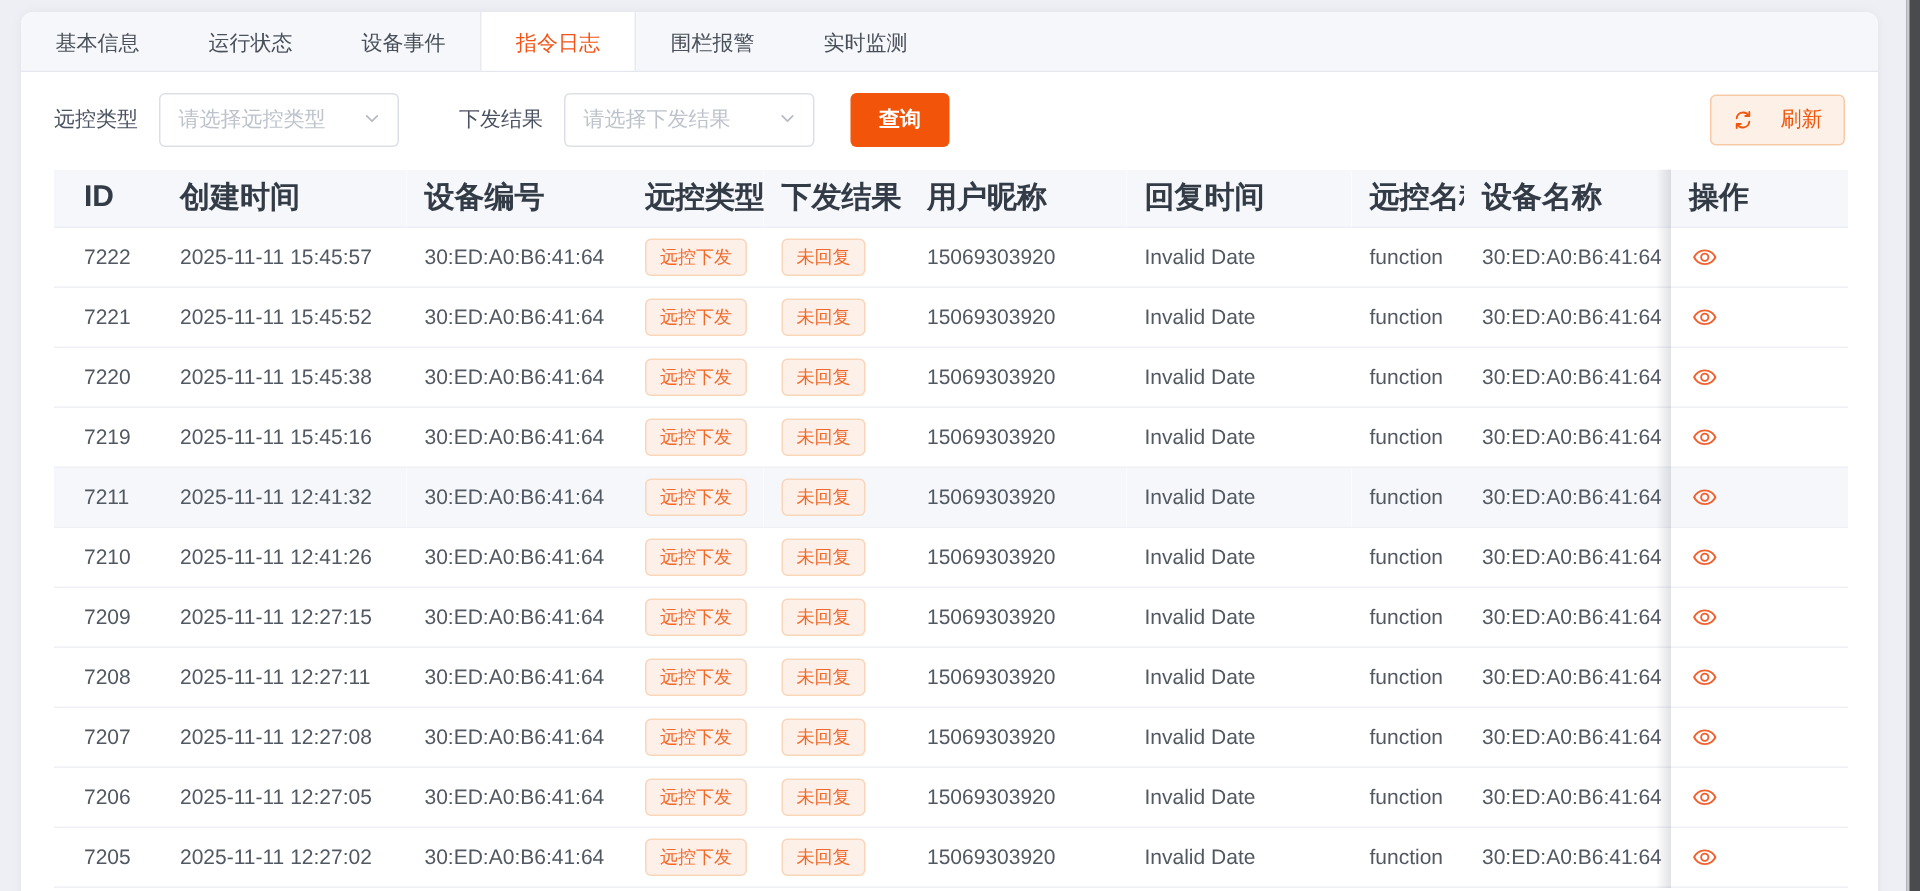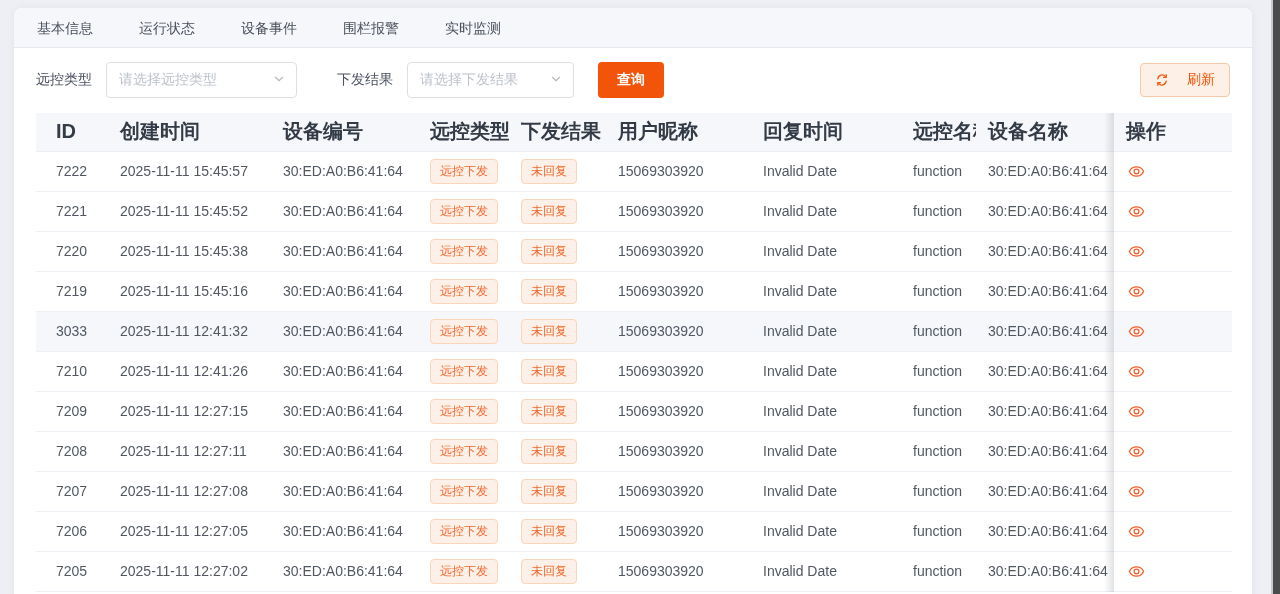--- a/index.html
+++ b/index.html
@@ -36,21 +36,21 @@
   .content { padding: 14px 22px 0 22px; }
   .filter-row { display: flex; align-items: center; }
   .flabel { color: #4a5160; margin-right: 14px; }
   .select {
     height: 36px; background: #fff;
     border: 1px solid #dcdfe6; border-radius: 4px;
     display: flex; align-items: center; justify-content: space-between;
     padding: 0 10px 0 12px; cursor: pointer;
   }
   .select .ph { color: #bdc2cb; }
-  .sel-type { width: 191px; }
+  .sel-type { width: 160px; }
   .sel-result { width: 167px; margin-right: 0; }
   .gap-lg { margin-left: 40px; }
   .btn-query {
     margin-left: 24px; width: 66px; height: 36px;
     background: #f25409; color: #fff; border: none; border-radius: 4px;
     font-size: 14px; font-weight: 700; cursor: pointer;
     font-family: inherit;
   }
   .btn-refresh {
     margin-left: auto; height: 34px; padding: 0 14px;
@@ -100,20 +100,21 @@
 
 <div class="card">
 
   <div class="tab-bar">
   <div class="tab">基本信息</div>
 
   <div class="tab">运行状态</div>
 
   <div class="tab">设备事件</div>
 
+  <div class="tab active">指令日志</div>
 
   <div class="tab">围栏报警</div>
 
 
   <div class="tab">实时监测</div>
 </div>
 
   <div class="content">
 
     <div class="filter-row">
@@ -255,21 +256,21 @@
       <button class="eye-btn">
         <svg width="17" height="17" viewBox="0 0 24 24" fill="none" stroke="#f2602e" stroke-width="1.8">
           <path d="M12 5.5 C 7 5.5 3.3 9 2 12 c 1.3 3 5 6.5 10 6.5 s 8.7 -3.5 10 -6.5 c -1.3 -3 -5 -6.5 -10 -6.5 z"></path>
           <circle cx="12" cy="12" r="3.4"></circle>
         </svg>
       </button>
     </td>
   </tr>
 
   <tr class="highlight">
-    <td>3033</td>
+    <td>7211</td>
     <td>2025-11-11 12:41:32</td>
     <td>30:ED:A0:B6:41:64</td>
     <td><span class="tag">远控下发</span></td>
     <td><span class="tag">未回复</span></td>
     <td>15069303920</td>
     <td>Invalid Date</td>
     <td>function</td>
     <td>30:ED:A0:B6:41:64</td>
     <td>
       <button class="eye-btn">

